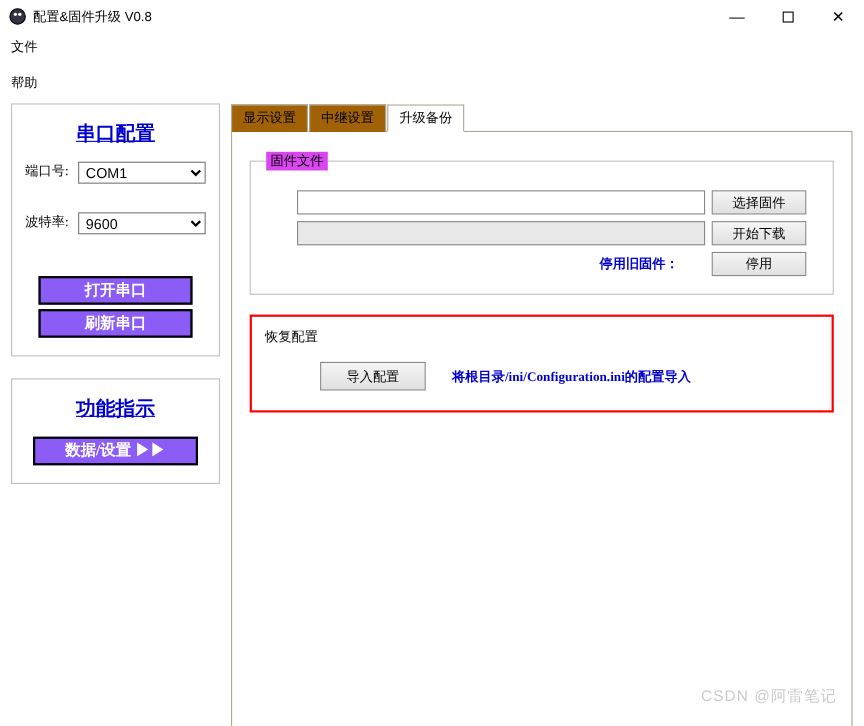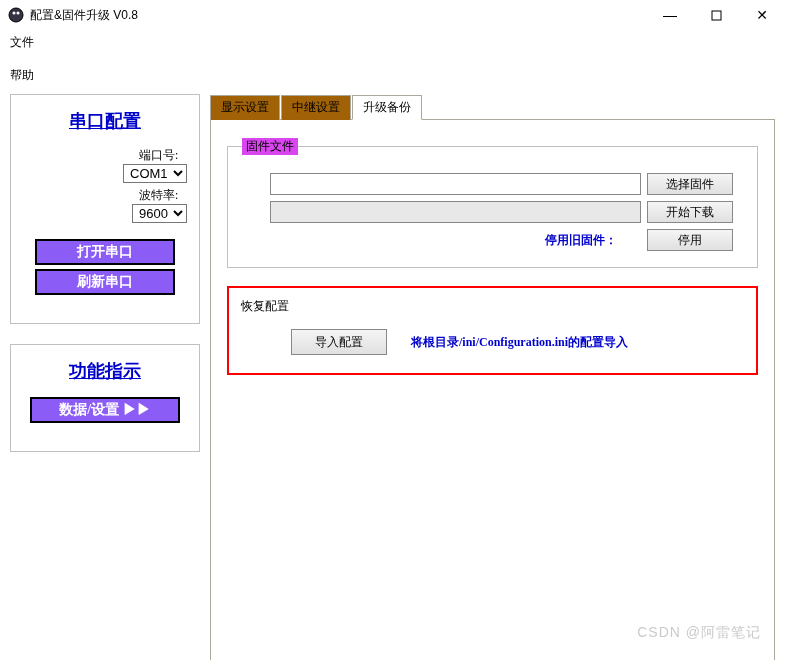--- a/index.html
+++ b/index.html
@@ -6,23 +6,23 @@
 body { font-family: "Microsoft YaHei", SimSun, sans-serif; font-size: 12px; background: #fff; width: 785px; height: 660px; overflow: hidden; position: relative; }
 .titlebar { height: 30px; display: flex; align-items: center; padding: 0 0 0 8px; }
 .titlebar-icon { width: 16px; height: 16px; margin-right: 6px; display: inline-flex; }
 .titlebar-title { flex: 1; font-size: 12px; }
 .win-controls { display: flex; }
 .win-btn { width: 46px; height: 30px; display: flex; align-items: center; justify-content: center; font-size: 14px; }
 .menubar { padding: 4px 10px 6px; display: flex; gap: 16px; flex-direction: column; }
 .menubar span { font-size: 12px; }
 .content { display: flex; padding: 4px 10px 10px; gap: 10px; }
 .left-col { width: 190px; display: flex; flex-direction: column; gap: 20px; }
-.panel { border: 1px solid #c0c0c0; padding: 14px 12px 24px; }
+.panel { border: 1px solid #c0c0c0; padding: 14px 12px 12px; }
 .panel-title { text-align: center; font-size: 18px; font-weight: bold; color: #0000cc; text-decoration: underline; margin-bottom: 14px; font-family: SimSun, serif; }
-.form-row { display: flex; align-items: flex-end; margin-bottom: 4px; font-size: 12px; flex-direction: column; }
+.form-row { display: flex; align-items: flex-start; margin-bottom: 26px; font-size: 12px; }
 .form-row label { width: 48px; font-family: SimSun, serif; }
 .form-row select { flex: 1; height: 20px; border: 1px solid #767676; background: #fff; font-size: 13px; padding: 0 2px; }
 .blue-btn { background: #8b5cf6; color: #fff; border: 2px solid #000; width: 140px; height: 26px; font-size: 14px; font-weight: bold; font-family: SimSun, serif; margin: 4px auto; display: block; cursor: pointer; }
 .right-col { flex: 1; }
 .tabs { display: flex; border-bottom: 1px solid #aca899; }
 .tab { padding: 3px 10px; border: 1px solid #aca899; border-bottom: none; background: #a16207; font-size: 12px; margin-right: 1px; position: relative; top: 1px; }
 .tab.active { background: #fff; border-bottom: 1px solid #fff; }
 .tab-content { border: 1px solid #aca899; border-top: none; padding: 18px 16px; height: 560px; }
 fieldset { border: 1px solid #c0c0c0; padding: 12px 14px 16px; margin-bottom: 18px; position: relative; }
 fieldset legend { padding: 0 4px; font-size: 12px; background: #d946ef; }

